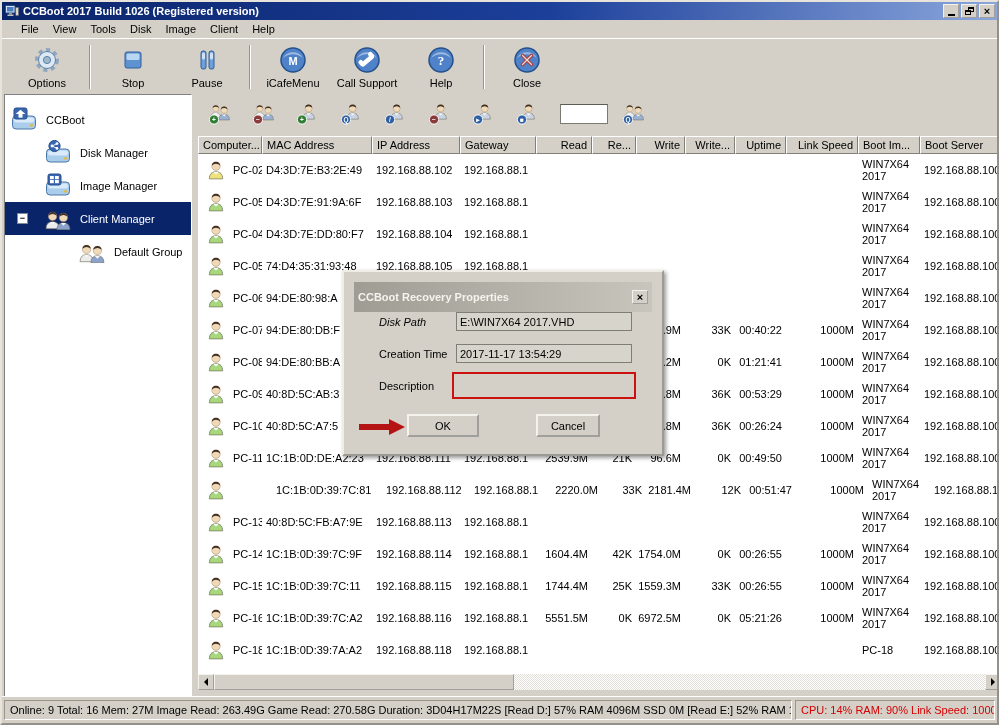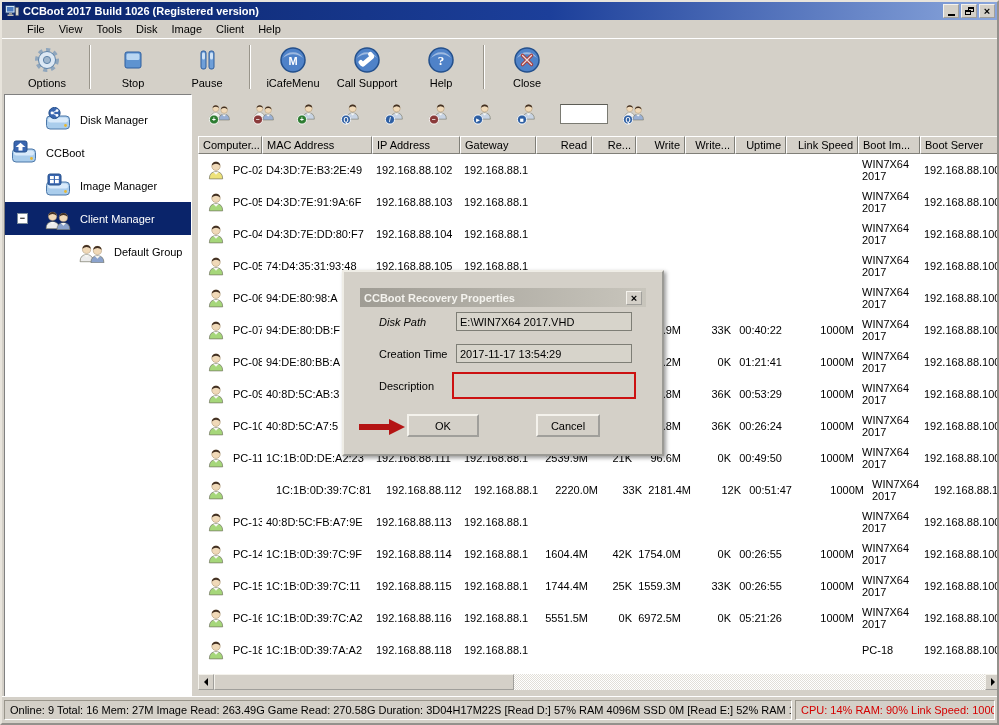--- a/index.html
+++ b/index.html
@@ -13,21 +13,21 @@
   .tb-ico{display:flex;margin-left:1px;}
   .tb-title{font-weight:bold;font-size:11px;margin-left:4px;flex:1;white-space:nowrap;overflow:hidden;}
   .tbtn{width:16px;height:14px;background:#d4d0c8;border:1px outset #f4f2ec;margin-left:2px;
     display:flex;align-items:center;justify-content:center;color:#000;}
   .glyph-min{width:7px;height:2px;background:#000;margin-top:7px;}
   .glyph-restore{position:relative;width:9px;height:8px;}
   .glyph-restore .b1{position:absolute;right:0;top:0;width:6px;height:5px;border:1px solid #000;border-top-width:2px;}
   .glyph-restore .b2{position:absolute;left:0;bottom:0;width:6px;height:5px;border:1px solid #000;border-top-width:2px;background:#d4d0c8;}
   .glyph-x{font-size:11px;font-weight:bold;line-height:10px;}
   
-  .menubar{position:absolute;left:0;top:18px;right:0;height:18px;display:flex;align-items:center;padding-left:18px;text-align:right;}
+  .menubar{position:absolute;left:0;top:18px;right:0;height:18px;display:flex;align-items:center;padding-left:12px;text-align:right;}
   .menu-item{padding:2px 7px;}
   
   .toolbar{position:absolute;left:0;top:36px;right:0;height:56px;border-top:1px solid #fff;
     display:flex;align-items:center;padding-left:8px;}
   .toolbtn{width:74px;height:50px;display:flex;flex-direction:column;align-items:center;justify-content:center;gap:1px;}
   .ticon{height:32px;display:flex;align-items:center;}
   .tlabel{font-size:11px;}
   .toolbtn.disabled .tlabel{color:#8d897f;}
   .tsep{width:2px;height:44px;border-left:1px solid #99958b;border-right:1px solid #fff;margin:0 5px;}
   
@@ -67,22 +67,22 @@
   
   .statusbar{position:absolute;left:0;right:0;bottom:0;height:27px;background:#d4d0c8;
     display:flex;align-items:center;gap:3px;padding:3px 2px 4px 2px;border-top:1px solid #fff;}
   .spanel{height:20px;border:1px solid;border-color:#99958b #fff #fff #99958b;
     display:flex;align-items:center;padding:0 5px;white-space:nowrap;overflow:hidden;}
   .sleft{flex:1;}
   .sright{width:200px;color:#d40000;flex:none;}
   
   .dialog{position:absolute;left:340px;top:268px;width:322px;height:186px;background:#d4d0c8;
     border:2px outset #efede6;box-shadow:2px 2px 4px rgba(0,0,0,0.4);z-index:5;}
-  .dtitle{height:19px;margin:16px;background:linear-gradient(90deg,#9f9c94,#c8c5bc);
-    display:flex;align-items:center;padding:4px 4px;color:#f4f3ee;font-weight:bold;}
+  .dtitle{height:19px;margin:10px;background:linear-gradient(90deg,#9f9c94,#c8c5bc);
+    display:flex;align-items:center;padding:15px 4px;color:#f4f3ee;font-weight:bold;}
   .dclose{margin-left:auto;width:16px;height:14px;background:#d4d0c8;border:1px outset #f4f2ec;color:#000;
     display:flex;align-items:center;justify-content:center;font-size:11px;font-weight:bold;}
   .dlabel{position:absolute;left:35px;white-space:nowrap;}
   .dfield{position:absolute;left:112px;width:176px;height:19px;border:1px solid #7e7e76;
     font-family:"Liberation Sans",sans-serif;font-size:11px;padding:2px 3px;}
   .dfield.ro{background:#d7d4cb;}
   .dfield.wr{background:#fff;}
   .redbox{position:absolute;left:108px;top:100px;width:184px;height:27px;border:2px solid #cc1111;z-index:6;pointer-events:none;}
   .dbtn{position:absolute;top:142px;height:23px;background:#d4d0c8;border:2px outset #f4f2ec;
     display:flex;align-items:center;justify-content:center;}
@@ -206,47 +206,47 @@
             <path d="M10.5 10.5 L19.5 19.5 M19.5 10.5 L10.5 19.5" stroke="#a84040" stroke-width="3.6" stroke-linecap="round"></path>
             <path d="M10.5 10.5 L19.5 19.5 M19.5 10.5 L10.5 19.5" stroke="#ecdcdc" stroke-width="1.2" stroke-linecap="round"></path>
           </svg>
         </div>
         <div class="tlabel">Close</div>
       </div>
     </div>
 
   <div class="sidebar">
     <div id="tree">
+        <div class="tree-row" style="padding-left: 6px;">
+          <span class="tree-icon">
+            <svg width="26" height="26" viewBox="0 0 26 26">
+              <rect x="1.5" y="9" width="23" height="13" rx="3.5" fill="#aacdec" stroke="#4a76a8"></rect>
+              <rect x="3" y="10.5" width="20" height="5" rx="2.5" fill="#d9eafa"></rect>
+              <circle cx="20.5" cy="18.5" r="1.4" fill="#e8b830"></circle>
+              <rect x="3" y="1" width="13" height="11" rx="2" fill="#3a66b0" stroke="#24508c"></rect>
+              <polygon points="9.5,2.8 14.4,7 4.6,7" fill="#fff"></polygon>
+              <rect x="7.5" y="7" width="4" height="3.6" fill="#fff"></rect>
+            </svg>
+          </span>
+          <span class="tree-label">CCBoot</span>
+        </div>
         <div class="tree-row" style="padding-left: 40px;">
           <span class="tree-icon">
             <svg width="26" height="26" viewBox="0 0 26 26">
               <rect x="1.5" y="9" width="23" height="13" rx="3.5" fill="#aacdec" stroke="#4a76a8"></rect>
               <rect x="3" y="10.5" width="20" height="5" rx="2.5" fill="#d9eafa"></rect>
               <circle cx="20.5" cy="18.5" r="1.4" fill="#e8b830"></circle>
               <circle cx="9.5" cy="6" r="5.6" fill="#3a66b0" stroke="#24508c"></circle>
               <path d="M7 6 L12 3.6 M7 6 L12 8.4" stroke="#fff" stroke-width="0.9"></path>
               <circle cx="7" cy="6" r="1.4" fill="#fff"></circle>
               <circle cx="12" cy="3.6" r="1.4" fill="#fff"></circle>
               <circle cx="12" cy="8.4" r="1.4" fill="#fff"></circle>
             </svg>
           </span>
           <span class="tree-label">Disk Manager</span>
-        </div>
-        <div class="tree-row" style="padding-left: 6px;">
-          <span class="tree-icon">
-            <svg width="26" height="26" viewBox="0 0 26 26">
-              <rect x="1.5" y="9" width="23" height="13" rx="3.5" fill="#aacdec" stroke="#4a76a8"></rect>
-              <rect x="3" y="10.5" width="20" height="5" rx="2.5" fill="#d9eafa"></rect>
-              <circle cx="20.5" cy="18.5" r="1.4" fill="#e8b830"></circle>
-              <rect x="3" y="1" width="13" height="11" rx="2" fill="#3a66b0" stroke="#24508c"></rect>
-              <polygon points="9.5,2.8 14.4,7 4.6,7" fill="#fff"></polygon>
-              <rect x="7.5" y="7" width="4" height="3.6" fill="#fff"></rect>
-            </svg>
-          </span>
-          <span class="tree-label">CCBoot</span>
         </div>
         <div class="tree-row" style="padding-left: 40px;">
           <span class="tree-icon">
             <svg width="26" height="26" viewBox="0 0 26 26">
               <rect x="1.5" y="9" width="23" height="13" rx="3.5" fill="#aacdec" stroke="#4a76a8"></rect>
               <rect x="3" y="10.5" width="20" height="5" rx="2.5" fill="#d9eafa"></rect>
               <circle cx="20.5" cy="18.5" r="1.4" fill="#e8b830"></circle>
               <rect x="3" y="1" width="13" height="11" rx="2" fill="#3a66b0" stroke="#24508c"></rect>
               <rect x="5" y="3" width="3.8" height="3.2" fill="#fff"></rect>
               <rect x="10" y="3" width="3.8" height="3.2" fill="#fff"></rect>

